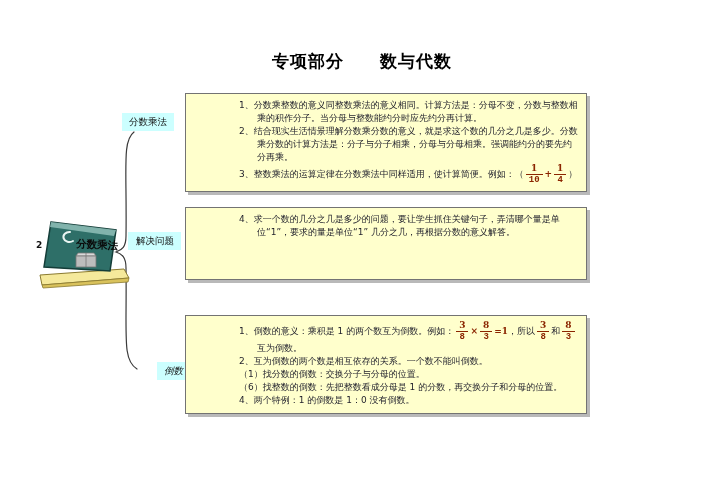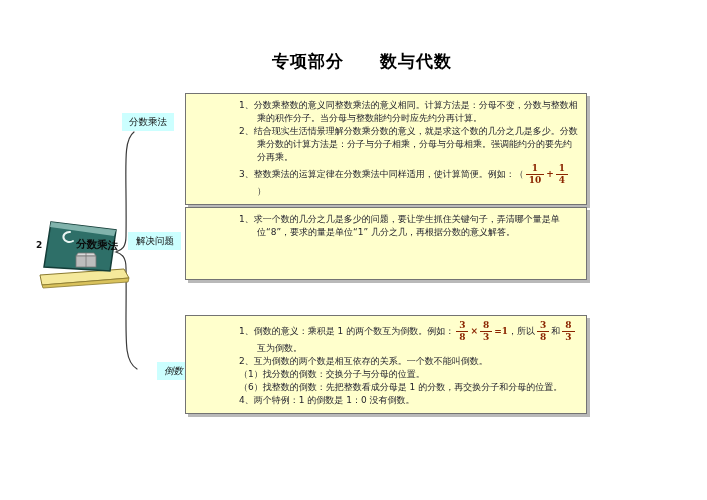--- a/index.html
+++ b/index.html
@@ -21,21 +21,21 @@
   .box1{top:93px;min-height:72px;}
   .box2{top:207px;min-height:60px;}
   .box3{top:315px;min-height:84px;}
   .bline{padding-left:18px;text-indent:-18px;margin-left:45px;}
   .frac{
     display:inline-block;vertical-align:middle;text-align:center;line-height:1;
     font-weight:bold;color:#8B2500;margin:0 2px;text-indent:0;
     font-family:"DejaVu Serif","Liberation Serif",serif;font-size:9px;
   }
   .frac .num{display:block;padding:0 3px 1px;border-bottom:1.2px solid #8B2500;}
-  .frac .den{display:block;padding:1px 3px 0;}
+  .frac .den{display:block;padding:1px 3px 0;font-family:Liberation Mono, monospace;}
   .op{font-weight:bold;color:#8B2500;font-family:"DejaVu Serif","Liberation Serif",serif;}
   .label{
     position:absolute;background:#CCFFFF;color:#111;
     font-size:9.5px;line-height:12px;padding:3px 7px;white-space:nowrap;
   }
   .label1{left:122px;top:113px;}
   .label2{left:128px;top:232px;padding-left:8px;}
   .label3{left:157px;top:362px;font-style:italic;}
   .brace-svg{position:absolute;left:0;top:0;pointer-events:none;}
   .board-svg{position:absolute;left:36px;top:218px;}
@@ -68,21 +68,21 @@
   <div class="label label1">分数乘法</div>
   <div class="label label2">解决问题</div>
   <div class="label label3">倒数</div>
 
   <div class="box box1">
       <div class="bline"><span>1、分数乘整数的意义同整数乘法的意义相同。计算方法是：分母不变，分数与整数相乘的积作分子。当分母与整数能约分时应先约分再计算。</span></div>
       <div class="bline"><span>2、结合现实生活情景理解分数乘分数的意义，就是求这个数的几分之几是多少。分数乘分数的计算方法是：分子与分子相乘，分母与分母相乘。强调能约分的要先约分再乘。</span></div>
       <div class="bline"><span>3、整数乘法的运算定律在分数乘法中同样适用，使计算简便。例如：（</span><span class="frac"><span class="num">1</span><span class="den">10</span></span><span class="op">+</span><span class="frac"><span class="num">1</span><span class="den">4</span></span><span>）</span></div>
     </div>
   <div class="box box2">
-      <div class="bline"><span>1、求一个数的几分之几是多少的问题，要让学生抓住关键句子，弄清哪个量是单位“8”，要求的量是单位“1” 几分之几，再根据分数的意义解答。</span></div>
+      <div class="bline"><span>4、求一个数的几分之几是多少的问题，要让学生抓住关键句子，弄清哪个量是单位“1”，要求的量是单位“1” 几分之几，再根据分数的意义解答。</span></div>
     </div>
   <div class="box box3">
       <div class="bline"><span>1、倒数的意义：乘积是 1 的两个数互为倒数。例如：</span><span class="frac"><span class="num">3</span><span class="den">8</span></span><span class="op">×</span><span class="frac"><span class="num">8</span><span class="den">3</span></span><span class="op">=1</span><span>，所以</span><span class="frac"><span class="num">3</span><span class="den">8</span></span><span>和</span><span class="frac"><span class="num">8</span><span class="den">3</span></span><span>互为倒数。</span></div>
       <div class="bline"><span>2、互为倒数的两个数是相互依存的关系。一个数不能叫倒数。</span></div>
       <div class="bline"><span>（1）找分数的倒数：交换分子与分母的位置。</span></div>
       <div class="bline"><span>（6）找整数的倒数：先把整数看成分母是 1 的分数，再交换分子和分母的位置。</span></div>
       <div class="bline"><span>4、两个特例：1 的倒数是 1：0 没有倒数。</span></div>
     </div>
 
 </div>

